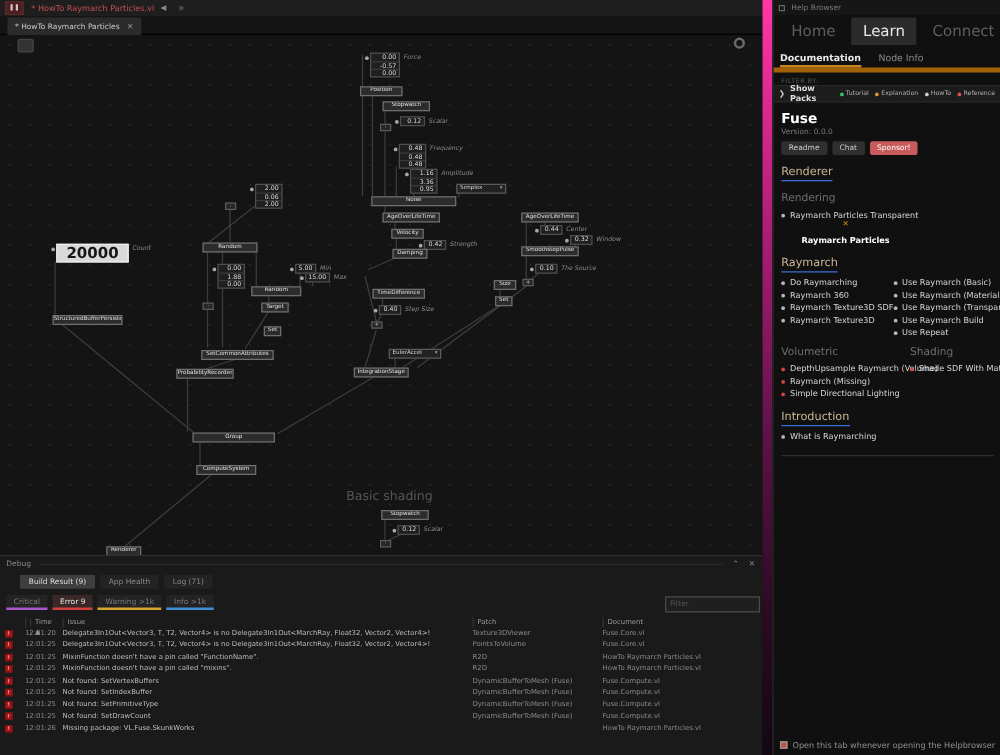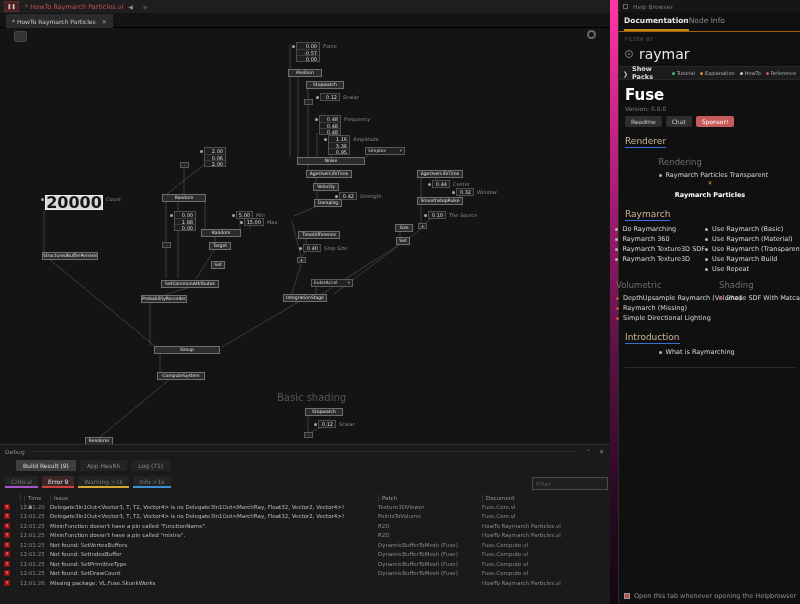--- a/index.html
+++ b/index.html
@@ -28,21 +28,21 @@
   #home-btn { position:absolute; left:14px; top:3px; width:13px; height:11px; background:#333; border:1px solid #454545; border-radius:2px; }
   #cam-icon { position:absolute; left:587px; top:2px; width:9px; height:9px; border:2px solid #6a6a6a; border-radius:50%; }
 
   .cnode { position:absolute; cursor:default; }
   .t-node { background:#2c2c2c; border:1px solid #6e6e6e; height:8px; color:#e2e2e2; font-size:4.5px; line-height:6px; text-align:center; overflow:hidden; white-space:nowrap; }
   .t-tiny { background:#262626; border:1px solid #5a5a5a; width:9px; height:6px; color:#bbb; font-size:5px; line-height:4px; text-align:center; overflow:hidden; }
   .t-iobox { background:#1f1f1f; border:1px solid #4e4e4e; }
   .t-iobox .iorow { height:6px; font-size:5px; line-height:6px; color:#dcdcdc; text-align:right; padding-right:2px; }
   .t-iobox .iorow + .iorow { border-top:1px solid #3a3a3a; }
   .t-iobox-big { background:#d9d9d9; border:1px solid #eee; height:15px; }
-  .t-iobox-big .iorow { font-size:16px; font-weight:bold; color:#161616; text-align:center; line-height:13px; }
+  .t-iobox-big .iorow { font-size:12px; font-weight:bold; color:#161616; text-align:center; line-height:13px; }
   .t-dropdown { background:#222; border:1px solid #5a5a5a; height:8px; color:#d8d8d8; font-size:4.5px; line-height:6px; padding:0 2px; white-space:nowrap; overflow:hidden; }
   .t-dropdown .dd-arrow { float:right; color:#999; font-size:4.5px; }
   .t-label { color:#565656; font-size:10px; white-space:nowrap;text-align:center; }
   .ncomment { position:absolute; left:calc(100% + 4px); top:0; color:#8a8a8a; font-size:5px; font-style:italic; white-space:nowrap; }
   .pin { position:absolute; width:3px; height:3px; border-radius:50%; background:#a8a8a8; left:-5px; top:2px; }
   .pin-orange { position:absolute; width:3px; height:3px; background:#e08a2e; left:1px; top:-3px; border-radius:0; }
 
   
   #debug { position:absolute; left:0; top:444px; width:610px; height:160px; background:#1a1a1a; border-top:1px solid #2e2e2e; }
   #dbg-header { position:absolute; left:0; top:0; width:610px; height:13px; display:flex; align-items:center; }
@@ -73,43 +73,43 @@
     background:linear-gradient(180deg,#ff37a6 0%,#e02a93 12%,#a81d75 32%,#5c1246 58%,#2a0a22 82%,#140712 100%); }
 
   
   #help-window { position:absolute; left:618px; top:0; width:182px; height:604px; background:#101010; border-left:1px solid #2a2a2a; }
   #help-titlebar { height:12px; display:flex; align-items:center; background:#161616; }
   #help-app-icon { width:5px; height:5px; border:1px solid #666; margin-left:4px; }
   #help-title { color:#7a7a7a; font-size:6px; margin-left:5px; }
   #help-tabs { display:flex; align-items:center; height:26px; padding-left:5px; gap:4px; }
   .help-tab { color:#5f5f5f; font-size:12px; padding:4px 9px; }
   .help-tab.active { background:#2b2b2b; color:#e8e8e8; }
-  #help-subtabs { display:flex; padding:4px 0 0 5px; height:20px; border-bottom:1px solid #a16207; }
+  #help-subtabs { display:flex; gap:14px; padding:4px 0 0 5px; height:20px; border-bottom:4px solid #a16207; }
   .help-subtab { color:#8a8a8a; font-size:7.5px; padding-bottom:3px; }
   .help-subtab.active { color:#e8e8e8; font-weight:bold; border-bottom:2px solid #c8861e; }
   #filter-by { color:#5a5a5a; font-size:5px; letter-spacing:0.5px; margin:4px 0 0 6px; }
   #search-row { display:flex; align-items:center; height:24px; padding-left:6px; gap:6px; }
   #search-icon { width:8px; height:8px; border:1.5px solid #7a7a7a; border-radius:50%; position:relative; }
   #search-icon::after { content:""; position:absolute; left:1.5px; top:1.5px; width:2px; height:2px; background:#7a7a7a; border-radius:50%; }
   #search-input { background:transparent; border:none; outline:none; color:#e8e8e8; font-size:14px; width:130px; font-family:inherit; }
   #showpacks-row { display:flex; align-items:center; height:14px; background:#1c1c1c; border-top:1px solid #272727; border-bottom:1px solid #272727; padding:0 4px; }
   #showpacks-chevron { color:#ccc; font-size:6px; margin-right:4px; }
   #showpacks-label { color:#ddd; font-size:6.5px; font-weight:bold; }
   #legend { margin-left:auto; display:flex; gap:5px; align-items:center; }
   .legend-item { display:flex; align-items:center; gap:2px; color:#b0b0b0; font-size:5px; }
   .legend-dot { width:3px; height:3px; border-radius:50%; }
   #help-content { padding:6px 5px 0 6px; position:relative; }
-  #pack-name { color:#fff; font-size:15px; font-weight:bold; }
+  #pack-name { color:#fff; font-size:11px; font-weight:bold; }
   #pack-version { color:#7a7a7a; font-size:6px; margin-top:1px; }
   #pack-buttons { display:flex; gap:4px; margin-top:4px; }
   .pack-btn { background:#2f2f2f; color:#ccc; font-size:6px; padding:2px 6px; border-radius:2px; }
   .pack-btn.accent { background:#c75b5b; color:#fff; }
   .hb-heading { display:inline-block; color:#cbb694; font-size:9px; border-bottom:1px solid #3a6fd0; padding-bottom:1px; margin:9px 0 3px; }
   .hb-subtitle { color:#6e6e6e; font-size:8.5px; margin:6px 0 3px; }
-  .hb-colrow { display:flex;justify-content:center; }
+  .hb-colrow { display:flex; }
   .hb-col { width:103px; }
   .hb-col + .hb-col { flex:1; }
   .hb-item { display:flex; align-items:center; gap:4px; color:#d6d6d6; font-size:6.5px; line-height:10px; white-space:nowrap; }
   .hb-item.bold { color:#fff; font-weight:bold;flex-direction:column; }
   .hb-dot { width:3px; height:3px; border-radius:50%; flex:0 0 3px; }
   .hb-x { font-size:6px; line-height:6px; }
   #hb-divider { border-top:1px solid #2c2c2c; margin-top:10px; }
   #help-footer { position:absolute; left:5px; bottom:4px; display:flex; align-items:center; gap:4px; }
   #footer-checkbox { width:6px; height:6px; border:1px solid #999; background:#c0504a; }
   #footer-label { color:#8f8f8f; font-size:6.5px; }
@@ -403,29 +403,30 @@
   </div>
 </div>
 
 <div id="gradient-strip"></div>
 
 <div id="help-window">
   <div id="help-titlebar">
     <div id="help-app-icon"></div>
     <span id="help-title">Help Browser</span>
   </div>
+  <div id="help-tabs">
+      <div class="help-tab">Home</div>
+      <div class="help-tab active">Learn</div>
+      <div class="help-tab">Connect</div>
+    </div>
   <div id="help-subtabs">
       <div class="help-subtab active">Documentation</div>
       <div class="help-subtab">Node Info</div>
     </div>
   <div id="filter-by">FILTER BY:</div>
-  <div id="search-row">
-    <div id="search-icon"></div>
-    <input id="search-input" value="raymar" style="">
-  </div>
   <div id="showpacks-row">
     <span id="showpacks-chevron">❯</span>
     <span id="showpacks-label">Show Packs</span>
     <div id="legend">
         <div class="legend-item">
           <span class="legend-dot" style="background: rgb(61, 191, 110);"></span>
           <span>Tutorial</span>
         </div>
         <div class="legend-item">
           <span class="legend-dot" style="background: rgb(224, 144, 48);"></span>

